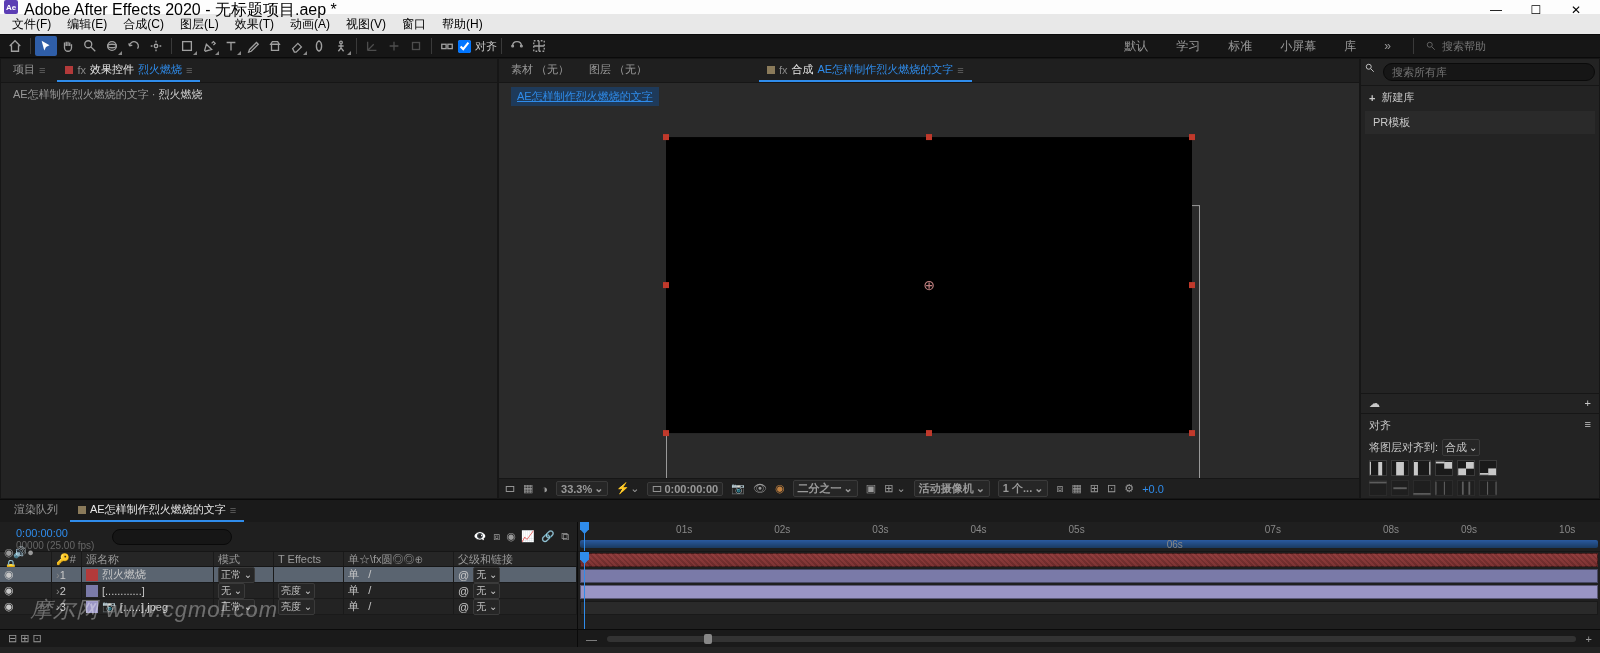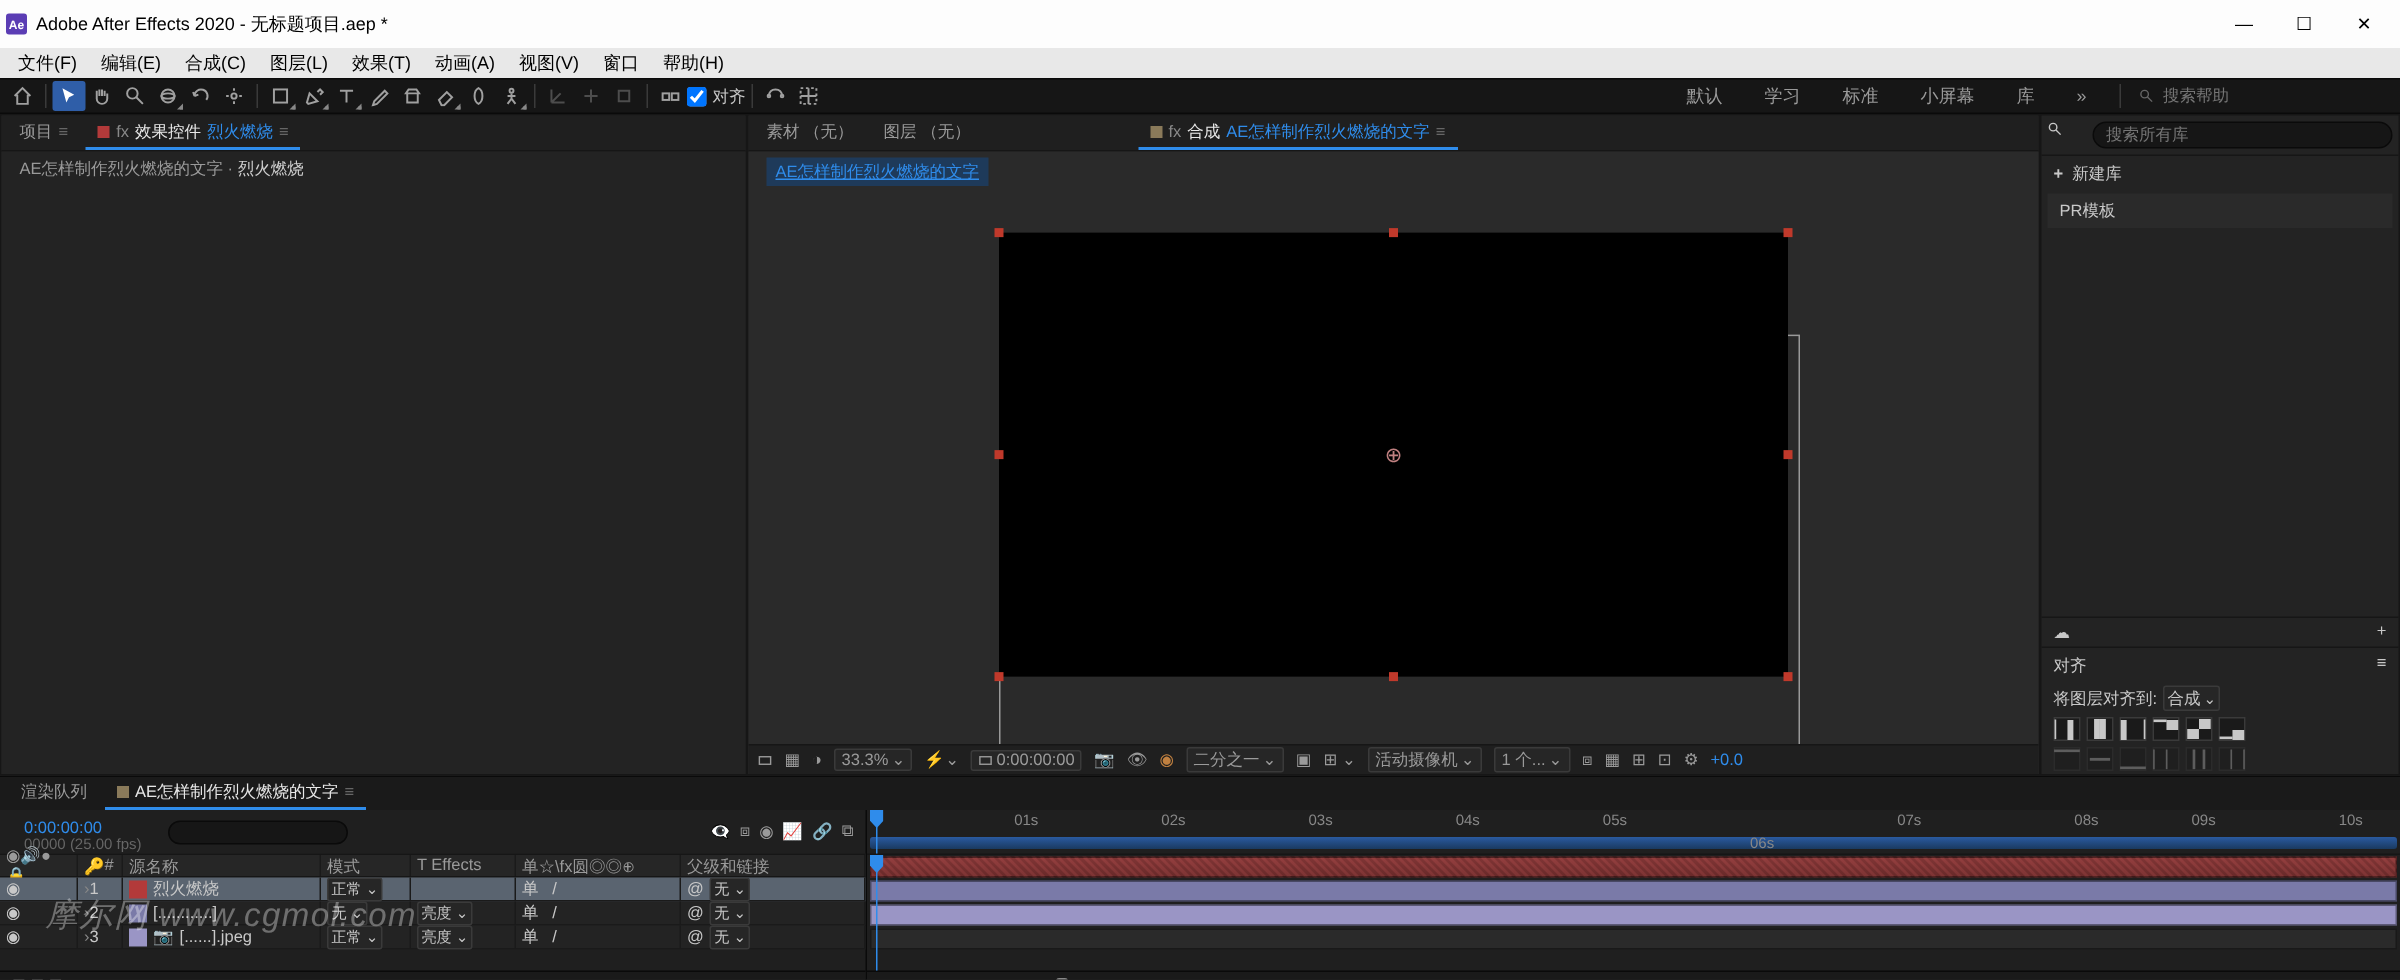--- a/index.html
+++ b/index.html
@@ -1,21 +1,21 @@
 <!DOCTYPE html>
 <html><head>
 <meta charset="utf-8">
 <style>
 * { margin:0; padding:0; box-sizing:border-box; font-family:"Microsoft YaHei",Arial,sans-serif; font-size:11px; user-select:none; }
 body { width:1600px; height:653px; background:#232323; color:#c8c8c8; overflow:hidden; position:relative; }
 
 
-.titlebar { height:32px; background:#fdfdfd; color:#000; display:flex; align-items:center; padding:0 4px; }
+.titlebar { height:14px; background:#fdfdfd; color:#000; display:flex; align-items:flex-start; padding:0 4px; }
 .titlebar .ae-icon { width:14px; height:14px; background:#5b3db4; color:#fff; font-size:8px; font-weight:bold; display:flex; align-items:center; justify-content:center; margin-right:6px; border-radius:2px;}
-.titlebar .title { flex:1; font-size:12px; }
+.titlebar .title { flex:1; font-size:16px; }
 .win-btns { display:flex; gap:0; }
 .win-btn { width:40px; height:20px; display:flex; align-items:center; justify-content:center; font-size:12px; }
 
 
 .menubar { height:20px; background:#e8e8e8; color:#000; display:flex; align-items:center; padding:0 4px; gap:0; }
 .menubar span { padding:2px 8px; font-size:12px; }
 
 
 .toolbar { height:24px; background:#161616; border-top:1px solid #0a0a0a; border-bottom:1px solid #0a0a0a; display:flex; align-items:center; padding:0 4px; }
 .tool { width:22px; height:20px; display:flex; align-items:center; justify-content:center; color:#a0a0a0; border-radius:2px; position:relative;}
@@ -52,26 +52,26 @@
 .handle { position:absolute; width:6px; height:6px; background:#c0392b; }
 .h-tl{left:-3px;top:-3px}.h-t{left:calc(50% - 3px);top:-3px}.h-tr{right:-3px;top:-3px}
 .h-l{left:-3px;top:calc(50% - 3px)}.h-r{right:-3px;top:calc(50% - 3px)}
 .h-bl{left:-3px;bottom:-3px}.h-b{left:calc(50% - 3px);bottom:-3px}.h-br{right:-3px;bottom:-3px}
 .anchor { position:absolute; left:50%; top:50%; transform:translate(-50%,-50%); color:#c08080; font-size:14px;}
 .safe-frame{position:absolute;border:1px solid #999;left:0;top:68px;width:534px;height:300px;pointer-events:none;}
 .safe-frame::before,.safe-frame::after{content:"";position:absolute;background:#999;}
 
 .viewer-footer { position:absolute; bottom:0; left:0; right:0; height:20px; background:#1f1f1f; border-top:1px solid #161616; display:flex; align-items:center; padding:0 6px; gap:8px; color:#9a9a9a;}
 .vf-item{display:flex;align-items:center;gap:2px;}
-.vf-sel{border:1px solid #3a3a3a;padding:0 4px;border-radius:2px;background:#262626;}
+.vf-sel{border:1px solid #3a3a3a;padding:0 4px;border-radius:2px;background:#262626;font-weight:bold;}
 .blue{color:#2f8ceb;}
 
 
 .right { width:240px; display:flex; flex-direction:column;}
-.lib-search { display:flex; gap:20px; padding:4px; border-bottom:1px solid #161616;}
+.lib-search { display:flex; gap:8px; padding:4px; border-bottom:1px solid #161616;}
 .lib-search input { flex:1; background:#161616; border:1px solid #0a0a0a; border-radius:10px; padding:2px 8px; color:#aaa; outline:none;}
 .lib-btn { padding:4px 8px; display:flex; align-items:center; gap:6px; }
 .lib-item { padding:4px 8px; background:#2a2a2a; margin:2px 4px; }
 .align-panel{border-top:1px solid #161616;}
 .align-row{display:flex;align-items:center;gap:4px;padding:2px 8px;}
 .align-icn{width:18px;height:16px;background:#1a1a1a;border:1px solid #3a3a3a;display:flex;align-items:center;justify-content:center;}
 .align-icn.dim{opacity:.35;}
 
 
 .timeline { height:148px; background:#1f1f1f; border-top:1px solid #0a0a0a; display:flex; flex-direction:column;}

